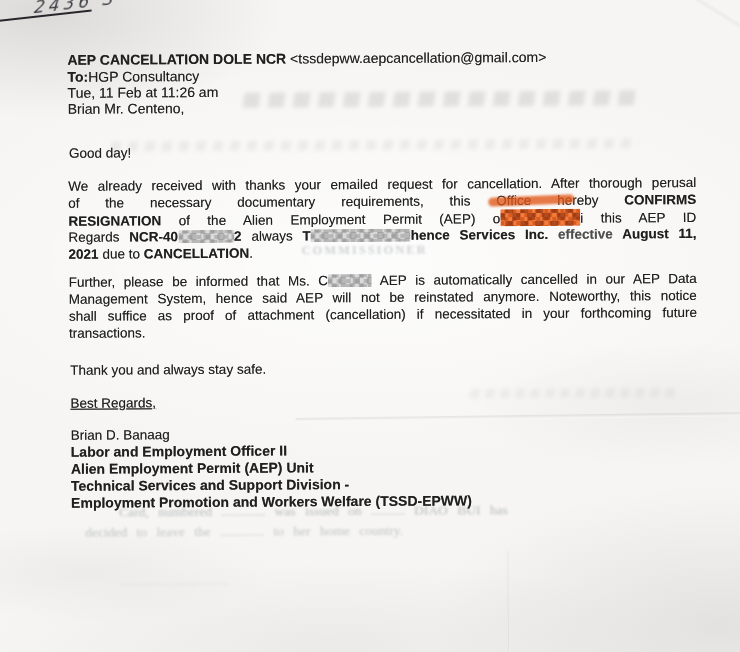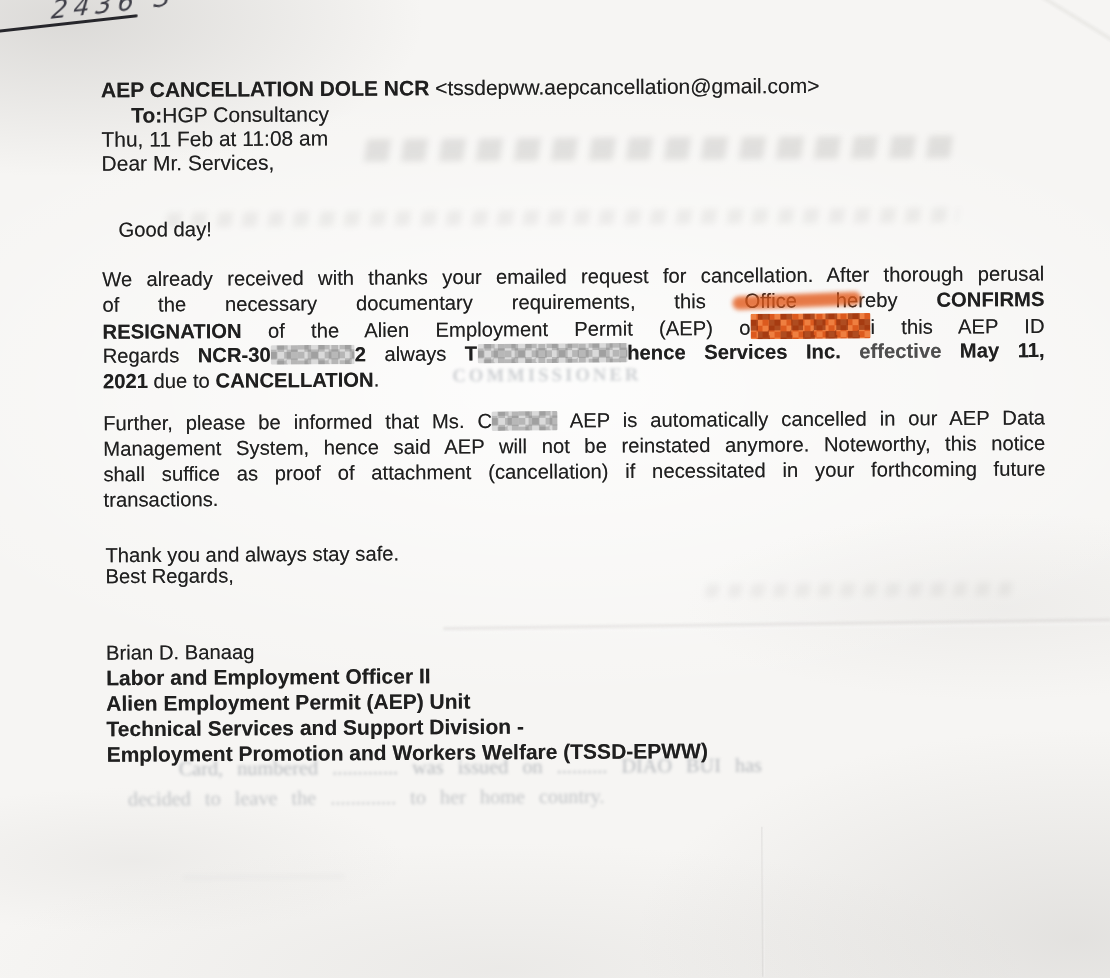--- a/index.html
+++ b/index.html
@@ -101,45 +101,45 @@
     <div class="bleedtext bt-comm">COMMISSIONER</div>
     <div class="bleedtext bt-1">Card, numbered ............. was issued on .......... DIAO BUI has</div>
     <div class="bleedtext bt-2">decided to leave the ............. to her home country.</div>
     <div class="bleedtext bt-3">....................................</div>
 
     <div class="crease-h"></div>
     <div class="crease-v"></div>
     <div class="crease-tr"></div>
 
     <div class="tl hdr" style="left:69px;top:50px;"><b>AEP CANCELLATION DOLE NCR</b><span> &lt;tssdepww.aepcancellation@gmail.com&gt;</span></div>
-    <div class="tl hdr" style="left:69px;top:67px;margin-left:20px;"><b>To:</b><span>HGP Consultancy</span></div>
-    <div class="tl hdr" style="left:69px;top:83px;">Thu, 11 Feb at 11:08 am</div>
-    <div class="tl hdr" style="left:69px;top:99px;">Dear Mr. Services,</div>
+    <div class="tl hdr" style="left:69px;top:67px;"><b>To:</b><span>HGP Consultancy</span></div>
+    <div class="tl hdr" style="left:69px;top:83px;">Tue, 11 Feb at 11:26 am</div>
+    <div class="tl hdr" style="left:69px;top:99px;">Brian Mr. Centeno,</div>
 
-    <div class="tl txt" style="left:80px;top:143px;">Good day!</div>
+    <div class="tl txt" style="left:70px;top:143px;">Good day!</div>
 
     <div class="para" style="left:69px;top:176px;">
       <div class="ln jline">We already received with thanks your emailed request for cancellation. After thorough perusal</div>
       <div class="ln jline"><span>of the necessary documentary requirements, this Office hereby </span><b>CONFIRMS</b></div>
       <div class="ln jline"><b>RESIGNATION</b><span> of the Alien Employment Permit (AEP) o</span><span class="redact orange w80"></span><span>i this AEP ID</span></div>
-      <div class="ln jline"><span>Regards </span><b>NCR-30</b><span class="redact gray w56"></span><b>2</b><span> always </span><b>T</b><span class="redact gray w100"></span><b>hence Services Inc.</b><span class="faded"> effective </span><b>May 11,</b></div>
+      <div class="ln jline"><span>Regards </span><b>NCR-40</b><span class="redact gray w56"></span><b>2</b><span> always </span><b>T</b><span class="redact gray w100"></span><b>hence Services Inc.</b><span class="faded"> effective </span><b>August 11,</b></div>
       <div class="ln lline"><b>2021</b><span> due to </span><b>CANCELLATION</b><span>.</span></div>
     </div>
 
     <div class="smear" style="left:489px;top:197px;width:86px;height:9px;"></div>
 
     <div class="para" style="left:69px;top:272px;">
       <div class="ln jline"><span>Further, please be informed that Ms. C</span><span class="redact gray w44"></span><span> AEP is automatically cancelled in our AEP Data</span></div>
       <div class="ln jline">Management System, hence said AEP will not be reinstated anymore. Noteworthy, this notice</div>
       <div class="ln jline">shall suffice as proof of attachment (cancellation) if necessitated in your forthcoming future</div>
       <div class="ln lline">transactions.</div>
     </div>
 
     <div class="tl txt" style="left:70px;top:360px;">Thank you and always stay safe.</div>
-    <div class="tl txt" style="left:70px;top:374px;">Best Regards,</div>
+    <div class="tl txt" style="left:70px;top:393px;text-decoration:underline;">Best Regards,</div>
 
     <div class="para sig" style="left:70px;top:425px;">
       <div class="ln txt">Brian D. Banaag</div>
       <div class="ln txt bold">Labor and Employment Officer II</div>
       <div class="ln txt bold">Alien Employment Permit (AEP) Unit</div>
       <div class="ln txt bold">Technical Services and Support Division -</div>
       <div class="ln txt bold">Employment Promotion and Workers Welfare (TSSD-EPWW)</div>
     </div>
 
   </div>

